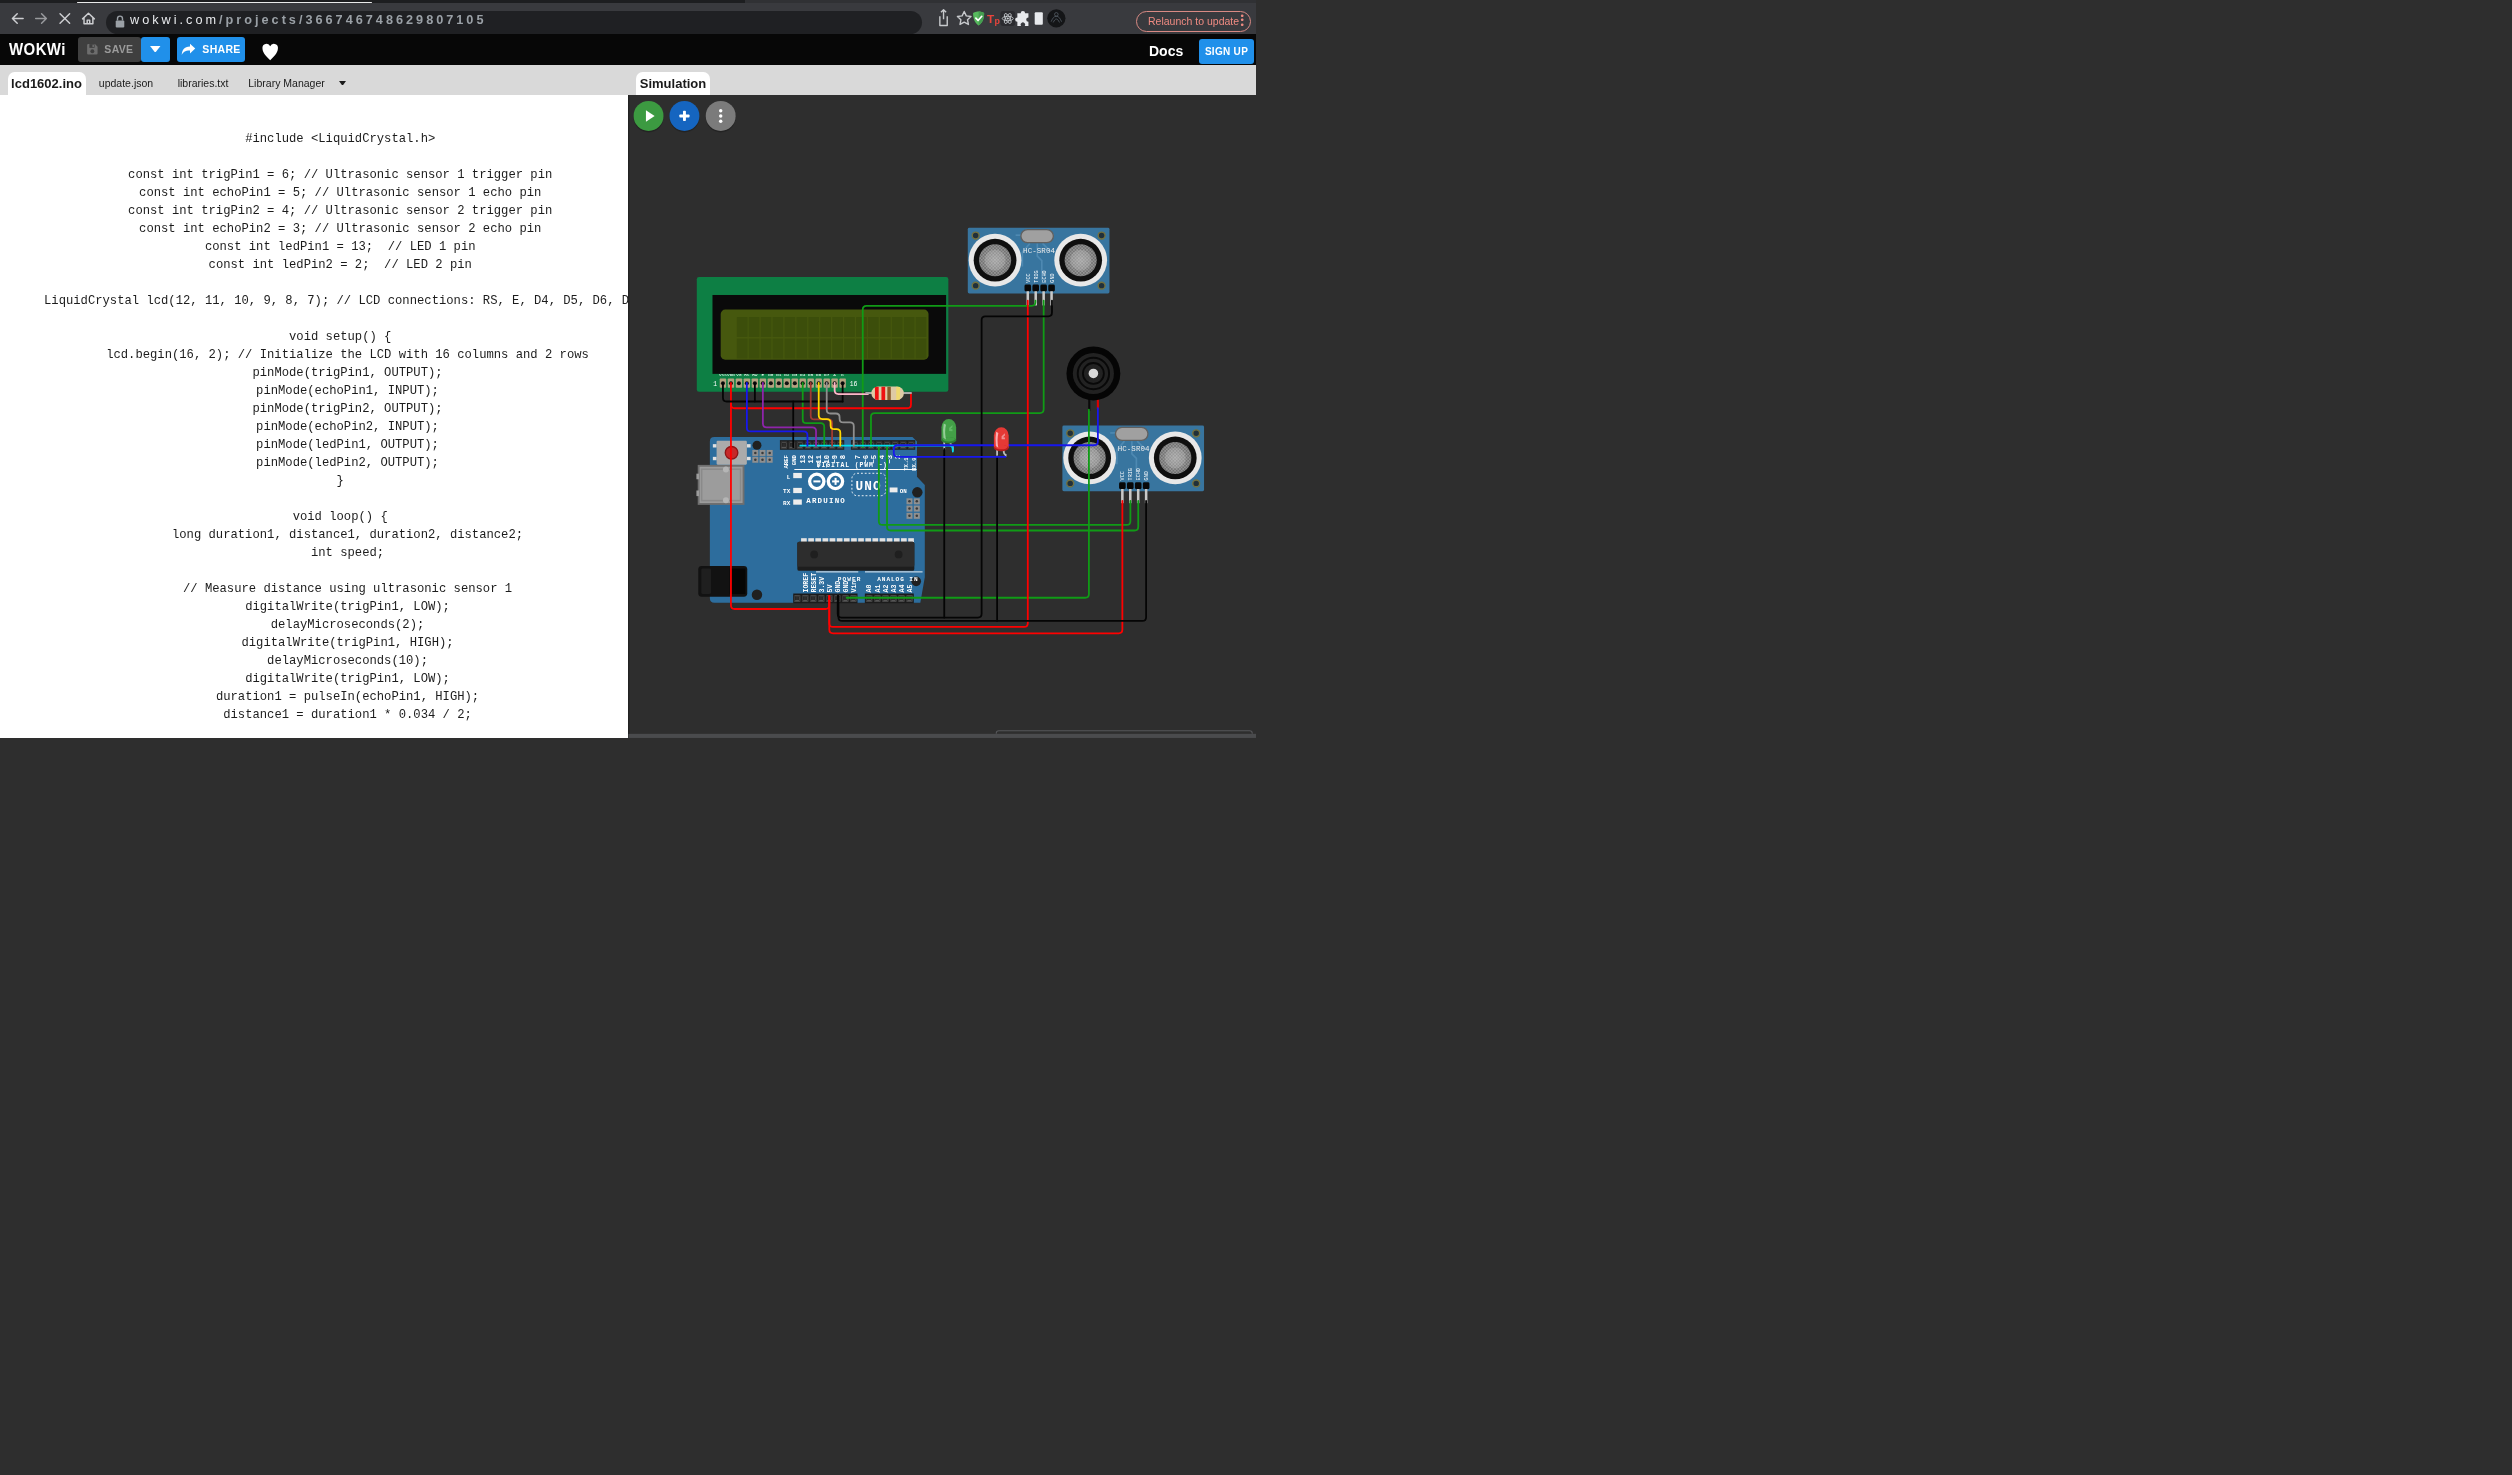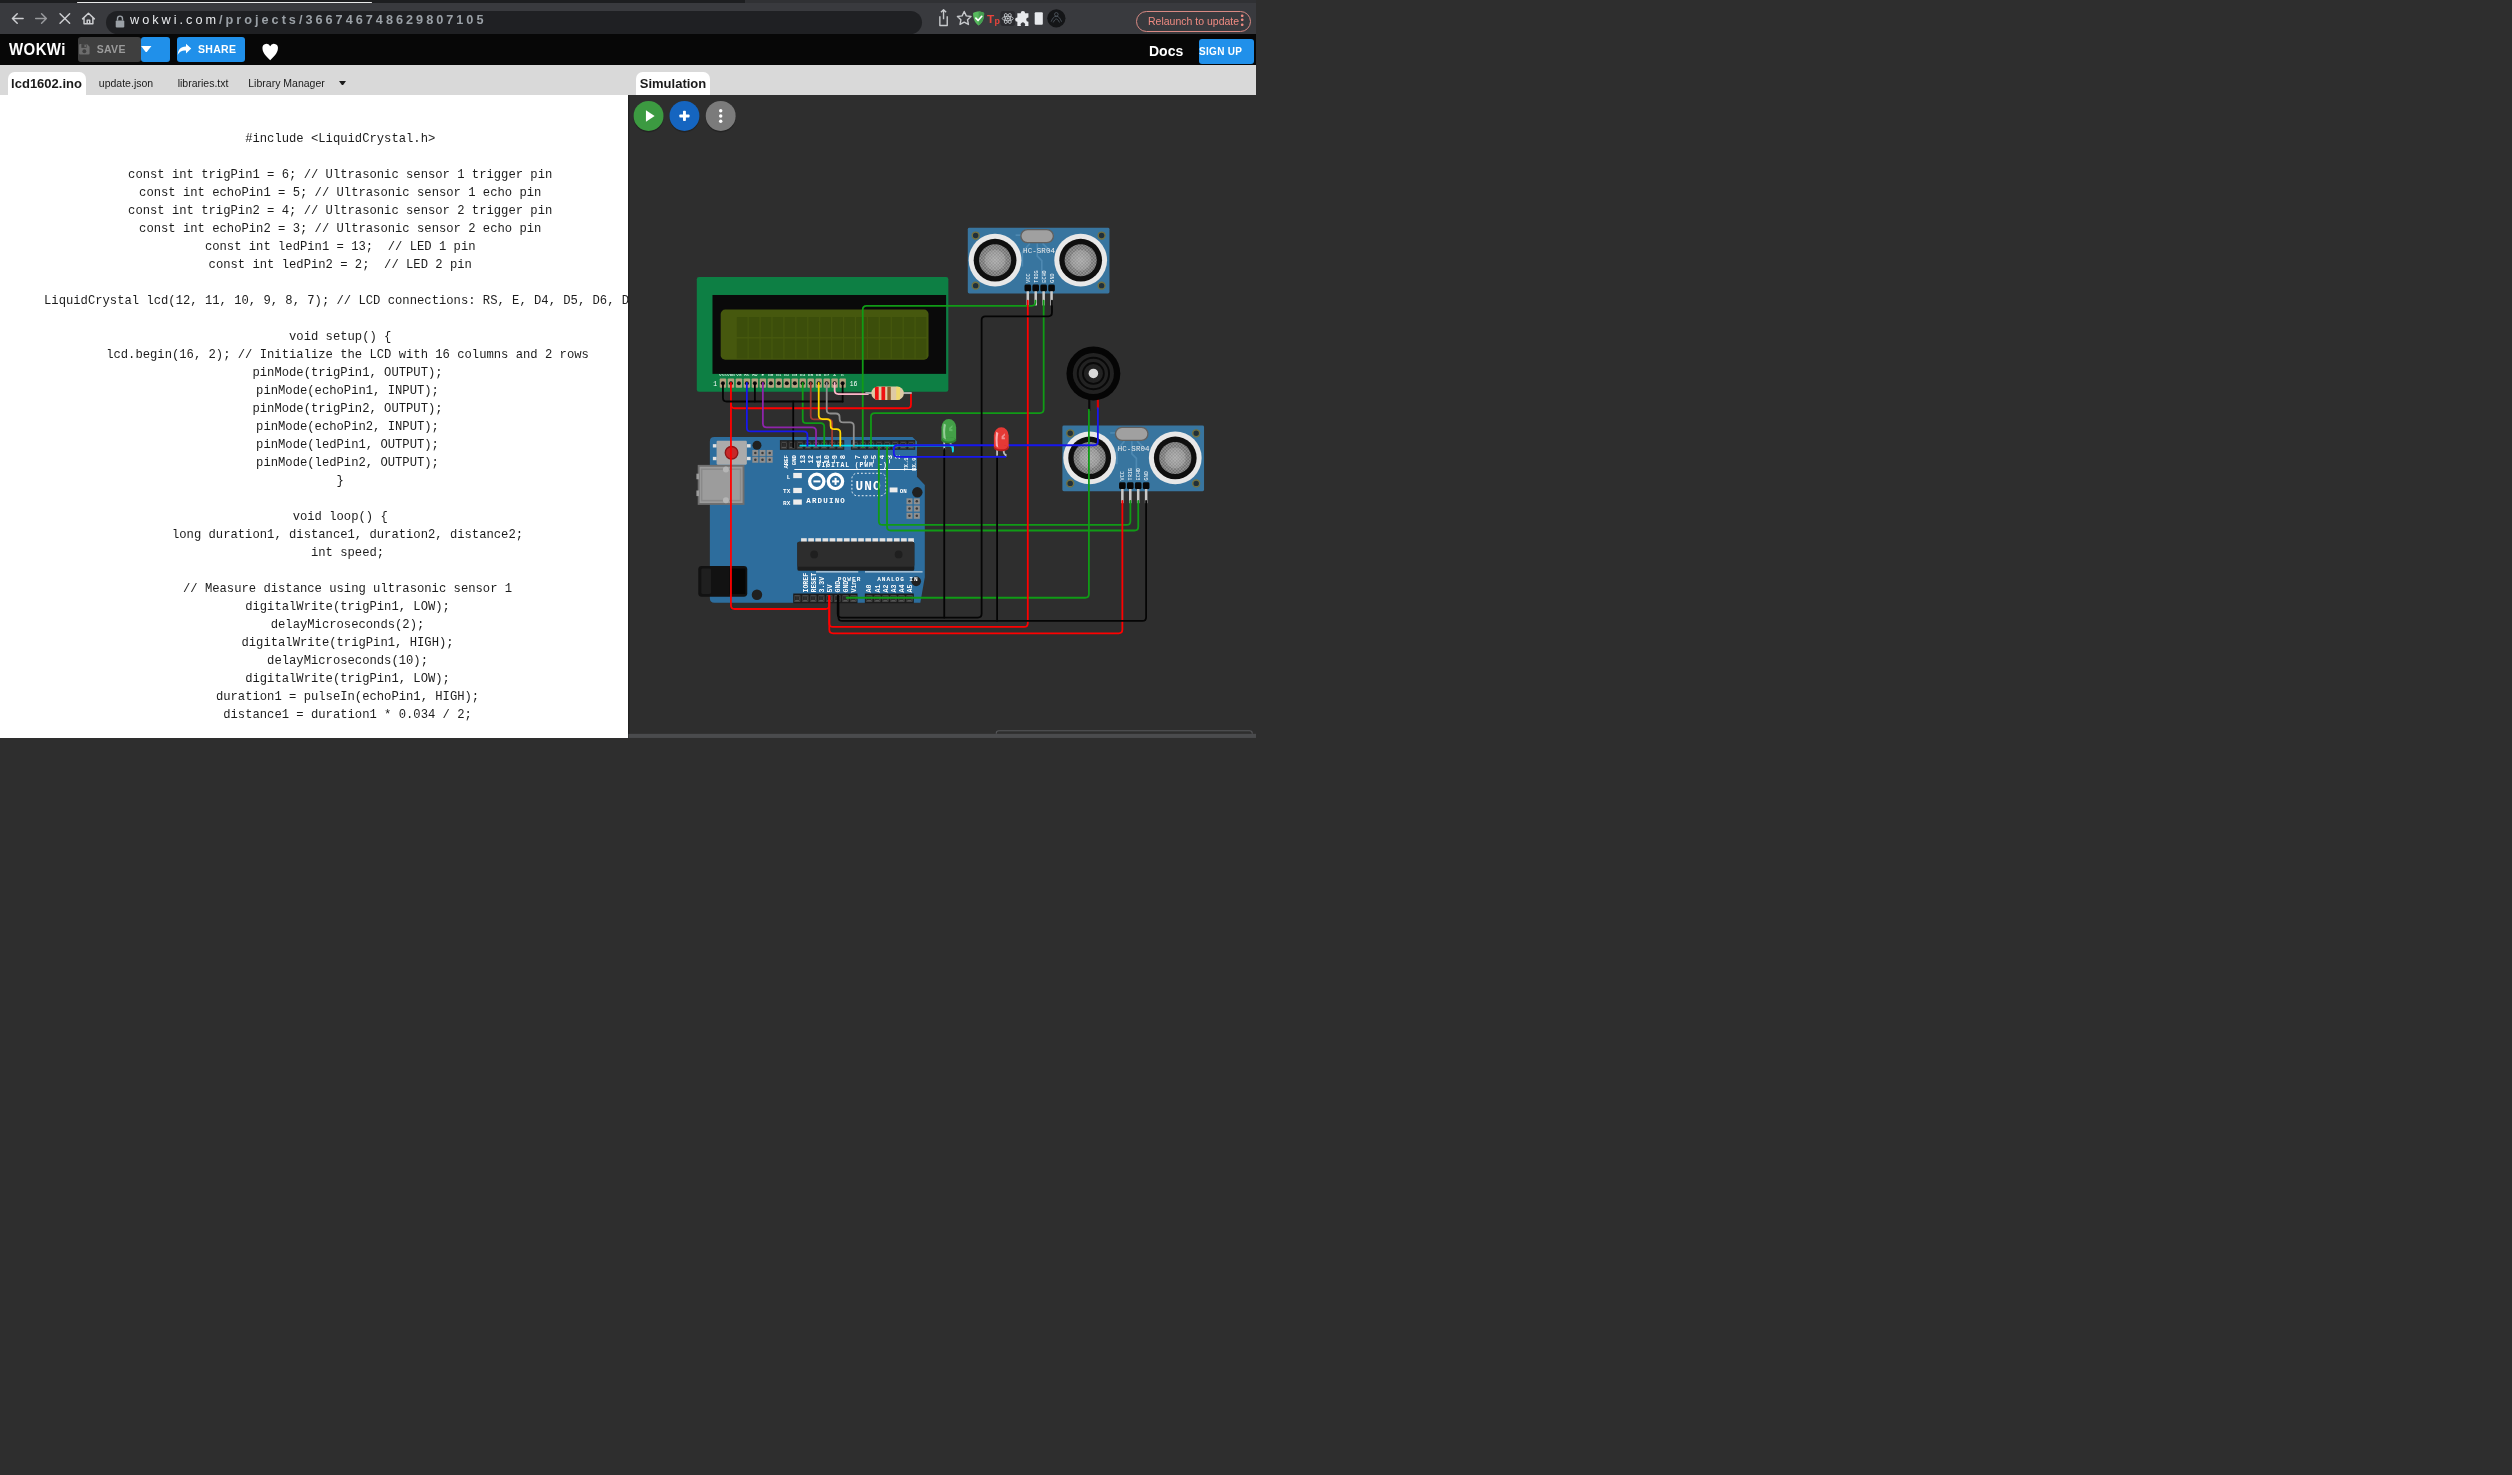--- a/index.html
+++ b/index.html
@@ -12,21 +12,21 @@
   #topstrip { left:0; top:0; width:1256px; height:3px; background:#1d1e20; }
   #topstrip .tabline { position:absolute; left:77px; top:1.5px; width:295px; height:1.9px; background:#e9e9e9; border-radius:1.5px; }
   #topstrip .rt { position:absolute; left:745px; top:0; width:511px; height:3px; background:#303134; }
   #toolbar { left:0; top:3px; width:1256px; height:31px; background:#393a3e; }
   #urlpill { left:106px; top:7.9px; width:816px; height:23.6px; background:#1f2023; border-radius:12px; }
   .urltext { position:absolute; left:130px; top:9.7px; font-size:12.7px; color:#e8eaed; letter-spacing:3px; white-space:pre; }
   .urltext span { color:#9aa0a6;font-weight:bold; }
 
   
   #wokwibar { left:0; top:34px; width:1256px; height:31px; background:#070707; }
-  .wbtn { position:absolute; top:2.6px; height:25px; border-radius:3px; display:flex; align-items:center; color:#fff; font-weight:bold; font-size:10.5px; letter-spacing:0.3px; }
+  .wbtn { position:absolute; top:2.6px; height:25px; border-radius:3px; display:flex; align-items:center; justify-content:center; color:#fff; font-weight:bold; font-size:10.5px; letter-spacing:0.3px; }
   #logo { position:absolute; left:9px; top:6.7px; color:#fff; font-size:15px; font-weight:bold; letter-spacing:0.4px; font-family:"Liberation Sans",sans-serif; transform:scaleY(1.05); }
   #docs { position:absolute; left:1149px; top:9px; color:#fff; font-size:14px; font-weight:bold; }
 
   
   #tabstrip { left:0; top:65px; width:1256px; height:29.5px; background:#d9d9d9; }
   .ftab { position:absolute; top:6.5px; height:23px; background:#fff; border-radius:6.7px 6.7px 0 0; display:flex; align-items:center; justify-content:center; font-size:13px; font-weight:bold; color:#1a1a1a; white-space:nowrap; }
   .ftabtxt { position:absolute; top:6.5px; height:23px; display:flex; align-items:center; justify-content:center; font-size:10.5px; color:#1a1a1a; white-space:nowrap; }
 
   
   #editor { left:0; top:95px; width:628px; height:643px; background:#ffffff; overflow:hidden; }

